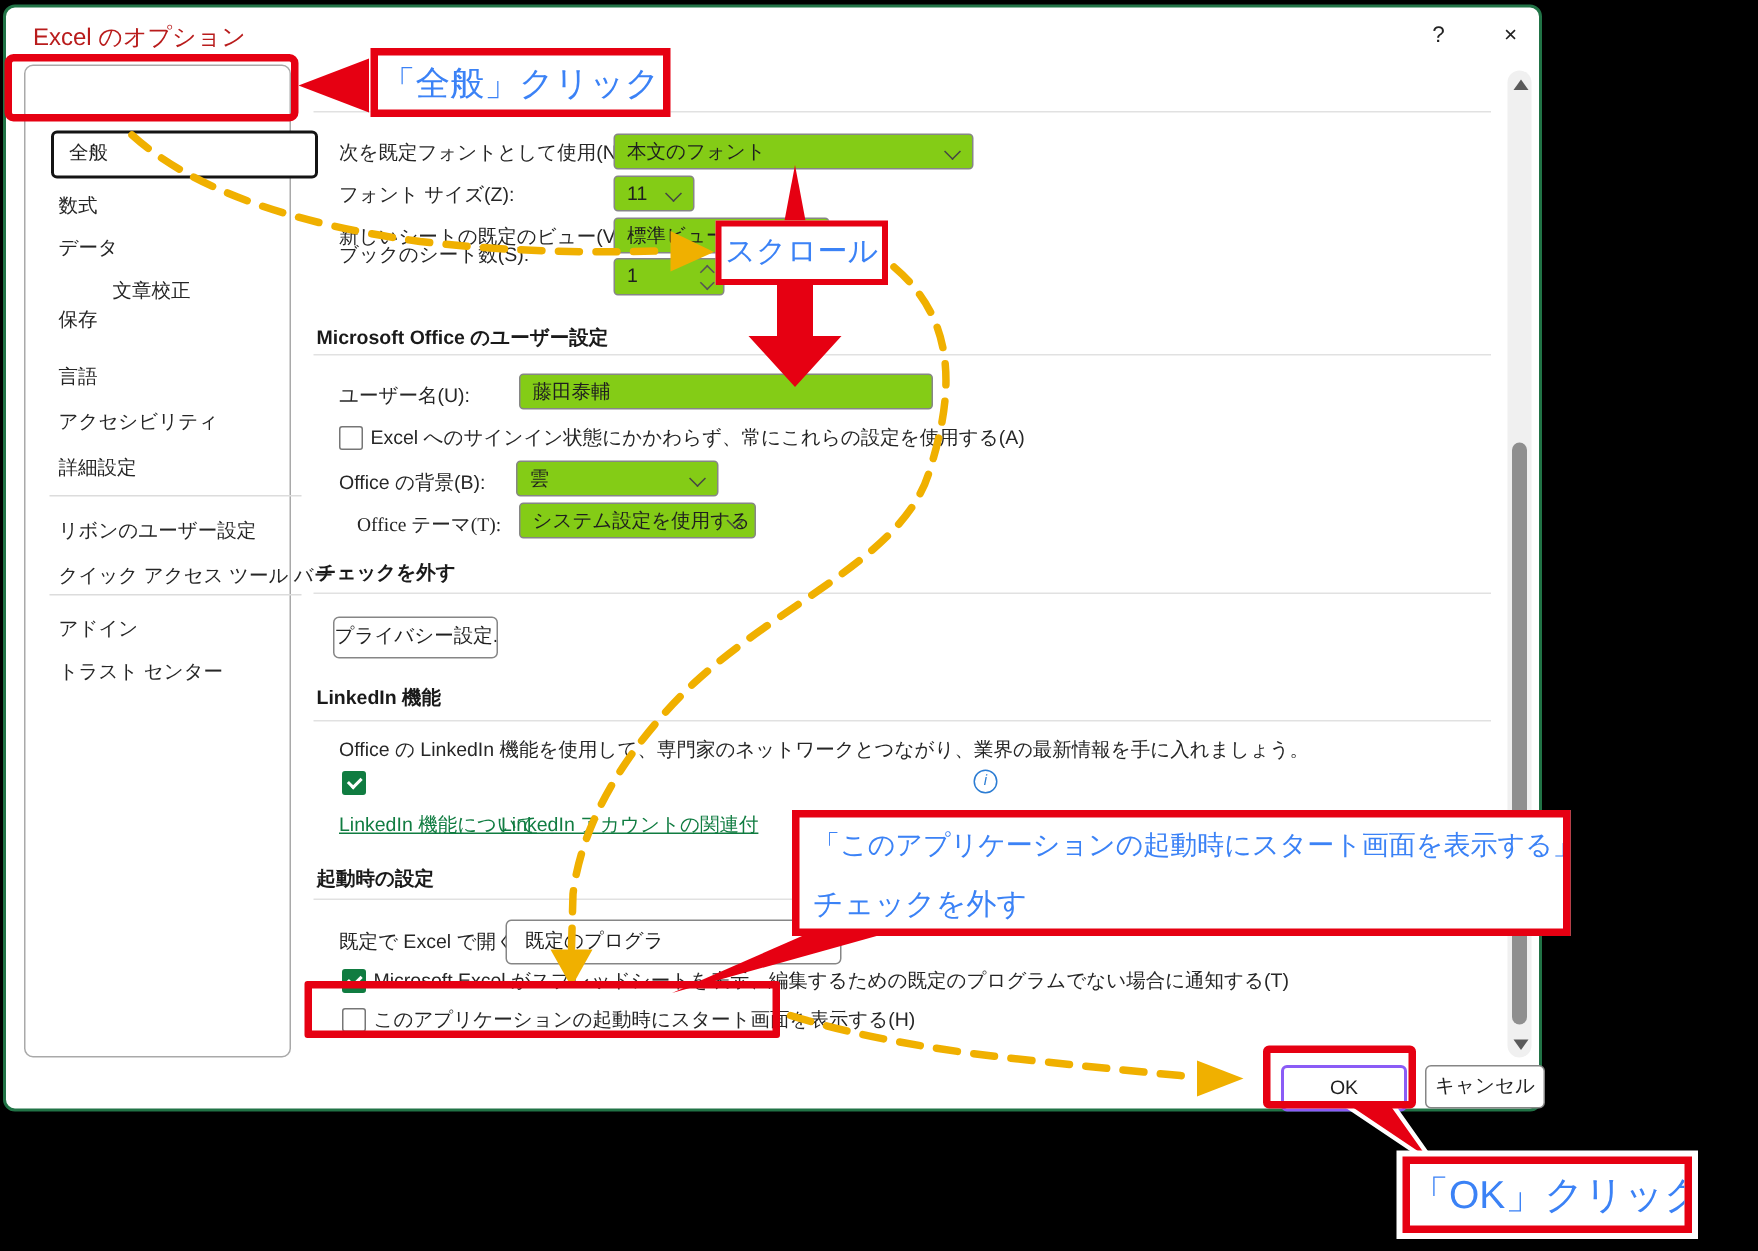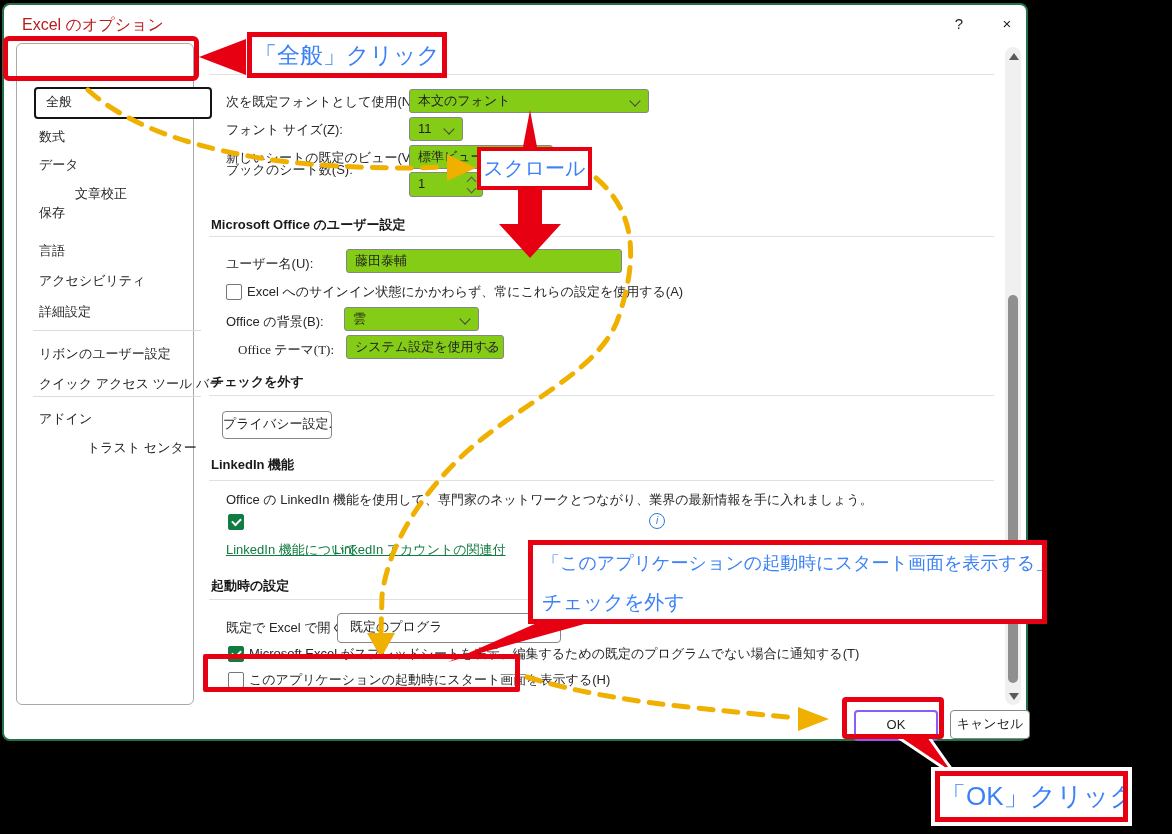--- a/index.html
+++ b/index.html
@@ -69,21 +69,21 @@
     <div class="abs side-item" style="top:141px;margin-left:36px;">文章校正</div>
     <div class="abs side-item" style="top:160px;">保存</div>
     <div class="abs side-item" style="top:198px;">言語</div>
     <div class="abs side-item" style="top:228px;">アクセシビリティ</div>
     <div class="abs side-item" style="top:259px;">詳細設定</div>
     <div class="abs side-div" style="top:286px;"></div>
     <div class="abs side-item" style="top:301px;">リボンのユーザー設定</div>
     <div class="abs side-item" style="top:331px;">クイック アクセス ツール バー</div>
     <div class="abs side-div" style="top:352px;"></div>
     <div class="abs side-item" style="top:366px;">アドイン</div>
-    <div class="abs side-item" style="top:395px;margin-left:48px;">トラスト センター</div>
+    <div class="abs side-item" style="top:395px;">トラスト センター</div>
   </div>
 
   <div class="abs hr" style="top:69px;"></div>
   <div class="abs hr" style="top:231px;"></div>
   <div class="abs hr" style="top:390px;"></div>
   <div class="abs hr" style="top:475px;"></div>
   <div class="abs hr" style="top:594px;"></div>
 
   <div class="abs lbl" style="left:222px;top:88px;">次を既定フォントとして使用(N):</div>
   <div class="abs ctl" style="left:405px;top:84px;width:230px;height:22px;">

